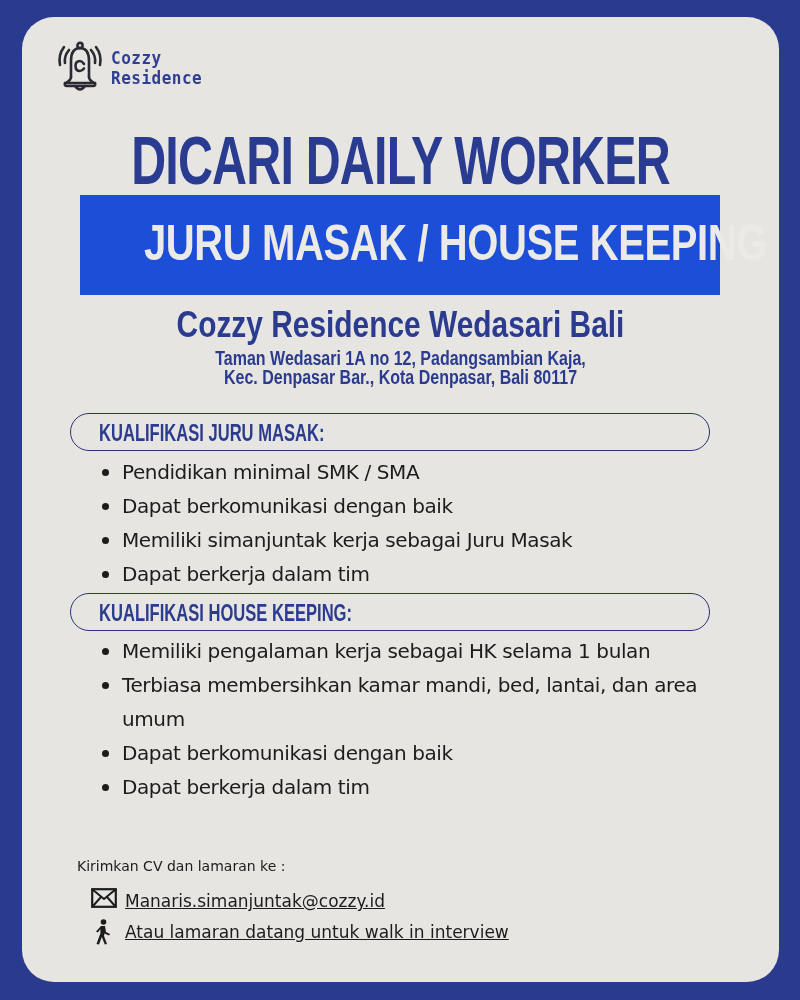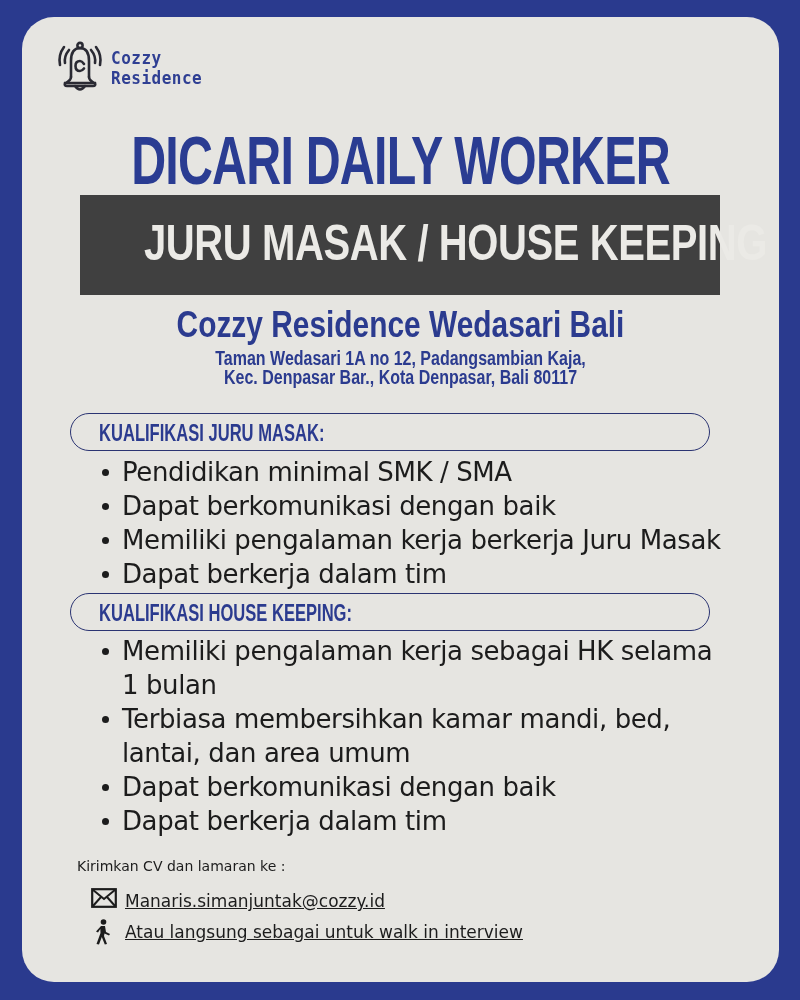--- a/index.html
+++ b/index.html
@@ -20,21 +20,21 @@
   .title {
     position: absolute; left: 0; width: 757px; top: 104px; text-align: center;
     font-family: "Liberation Sans", sans-serif; font-weight: bold;
     font-size: 62px; line-height: 80px; color: #2a3c92; letter-spacing: -1px;
     transform: scaleX(0.78); transform-origin: center top;
     white-space: nowrap;
   }
   .title-inner { display: inline-block; transform: scaleY(1.1); }
   .banner {
     position: absolute; left: 58px; top: 178px; width: 640px; height: 100px;
-    background: #404040;
+    background: #1d4ed8;
   }
   .banner-text {
     position: absolute; left: 0; right: 0; top: 18px; text-align: center;
     font-family: "Liberation Sans", sans-serif; font-weight: bold;
     font-size: 50px; line-height: 60px; color: #ebeae6; letter-spacing: -0.5px;
     white-space: nowrap; transform: scaleX(0.8); transform-origin: center top;
   }
   .subtitle {
     position: absolute; left: 0; width: 757px; top: 288px; text-align: center;
     font-family: "Liberation Sans", sans-serif; font-weight: bold;
@@ -54,21 +54,21 @@
   }
   .pill-text {
     position: absolute; left: 28px; top: 6px;
     font-family: "Liberation Sans", sans-serif; font-weight: bold;
     font-size: 23px; line-height: 26px; color: #2b3b8f;
     white-space: nowrap; transform: scaleX(0.72); transform-origin: left top;
   }
   .list { position: absolute; left: 78px; width: 640px; list-style: none; }
   .list li {
     position: relative; padding-left: 22px;
-    font-family: "DejaVu Sans", sans-serif; font-size: 26px; line-height: 34px;
+    font-family: "DejaVu Sans", sans-serif; font-size: 20px; line-height: 34px;
     color: #1c1c1c; letter-spacing: -0.4px;
   }
   .list li .bullet {
     position: absolute; left: 2px; top: 14px; width: 7px; height: 7px;
     border-radius: 50%; background: #1c1c1c;
   }
   .contact-label {
     position: absolute; left: 55px; top: 841px;
     font-family: "DejaVu Sans", sans-serif; font-size: 14px; color: #1c1c1c;
   }
@@ -125,21 +125,21 @@
     <div>Taman Wedasari 1A no 12, Padangsambian Kaja,</div>
     <div>Kec. Denpasar Bar., Kota Denpasar, Bali 80117</div>
   </div>
 
   <div class="pill" style="top:396px;">
     <div class="pill-text">KUALIFIKASI JURU MASAK:</div>
   </div>
   <ul class="list" style="top:438px;">
     <li><span class="bullet"></span><span>Pendidikan minimal SMK / SMA</span></li>
     <li><span class="bullet"></span><span>Dapat berkomunikasi dengan baik</span></li>
-    <li><span class="bullet"></span><span>Memiliki pengalaman kerja berkerja Juru Masak</span></li>
+    <li><span class="bullet"></span><span>Memiliki simanjuntak kerja sebagai Juru Masak</span></li>
     <li><span class="bullet"></span><span>Dapat berkerja dalam tim</span></li>
   </ul>
 
   <div class="pill" style="top:576px;">
     <div class="pill-text">KUALIFIKASI HOUSE KEEPING:</div>
   </div>
   <ul class="list" style="top:617px; width:620px;">
     <li><span class="bullet"></span><span>Memiliki pengalaman kerja sebagai HK selama 1 bulan</span></li>
     <li><span class="bullet"></span><span>Terbiasa membersihkan kamar mandi, bed, lantai, dan area umum</span></li>
     <li><span class="bullet"></span><span>Dapat berkomunikasi dengan baik</span></li>
@@ -154,16 +154,16 @@
       <path d="M1.5 1.5 L13 11 L24.5 1.5 M1.5 18.5 L10 9 M24.5 18.5 L16 9" fill="none" stroke="#1c1c1c" stroke-width="2"></path>
     </svg>
     <span>Manaris.simanjuntak@cozzy.id</span>
   </div>
 
   <div class="contact-row" style="top:902px;">
     <svg width="22" height="26" viewBox="0 0 22 26">
       <circle cx="12.5" cy="3" r="2.8" fill="#1c1c1c"></circle>
       <path d="M10 7 L14 7 L15 13 L19 15 L18 16.5 L13.5 14.5 L13 17 L16 25 L13.8 25.5 L10.8 18 L8 25.5 L5.5 25 L9.5 14 L9.3 10 L7 13.5 L5 12.5 Z" fill="#1c1c1c"></path>
     </svg>
-    <span>Atau langsung sebagai untuk walk in interview</span>
+    <span>Atau lamaran datang untuk walk in interview</span>
   </div>
 
 </div>
 
 </body></html>

